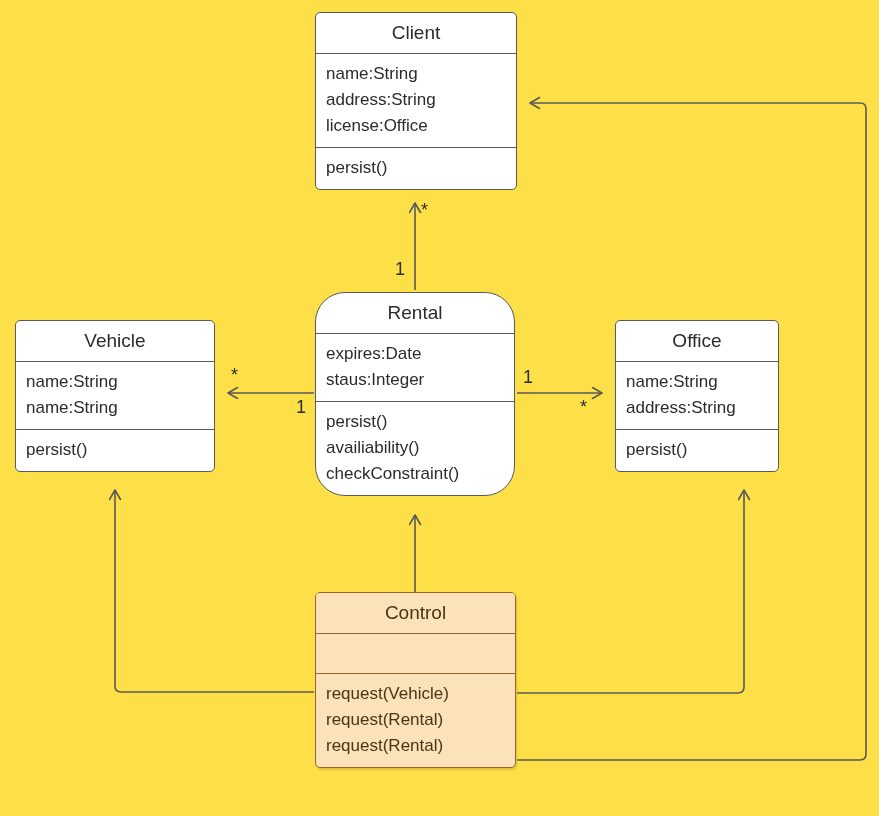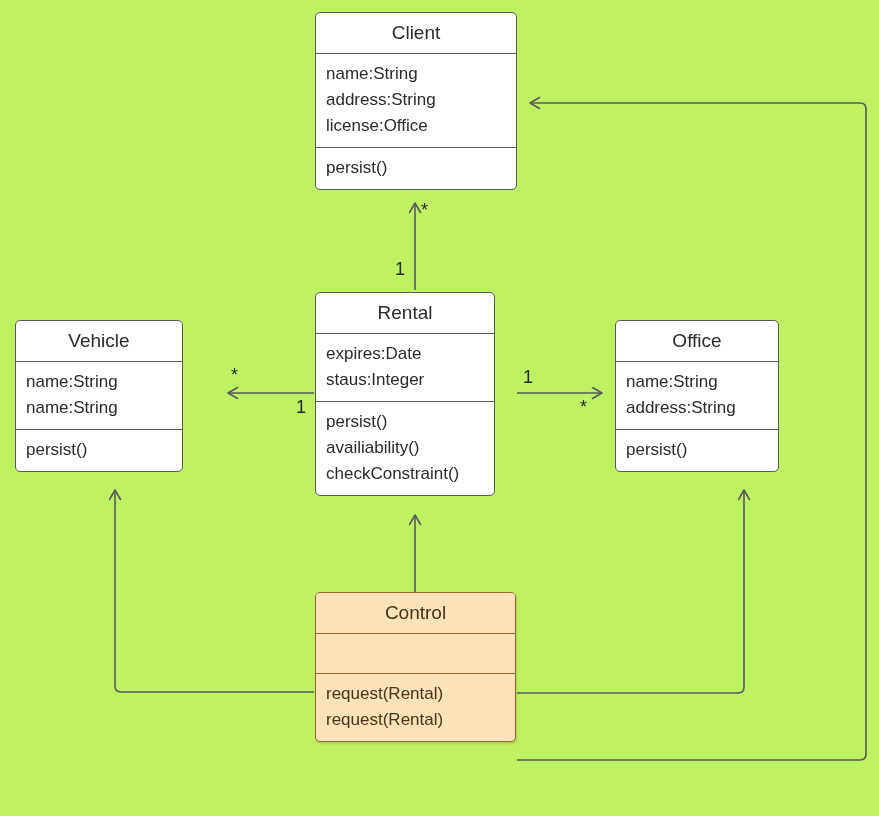--- a/index.html
+++ b/index.html
@@ -7,21 +7,21 @@
     padding: 0;
     background: #ffffff;
   }
   body {
     font-family: "Liberation Sans", sans-serif;
   }
   #canvas {
     position: relative;
     width: 879px;
     height: 816px;
-    background: #bef264;
+    background: #fde047;
     overflow: hidden;
   }
   #edges {
     position: absolute;
     left: 0;
     top: 0;
     width: 879px;
     height: 816px;
     pointer-events: none;
   }
@@ -129,32 +129,32 @@
     <div class="uml-compartment">
       <div class="member">name:String</div>
       <div class="member">address:String</div>
       <div class="member">license:Office</div>
     </div>
     <div class="uml-compartment">
       <div class="member">persist()</div>
     </div>
   </div>
 
-  <div class="uml-class" style="left:15px; top:320px; width:168px;">
+  <div class="uml-class" style="left:15px; top:320px; width:200px;">
     <div class="uml-header">Vehicle</div>
     <div class="uml-compartment">
       <div class="member">name:String</div>
       <div class="member">name:String</div>
     </div>
     <div class="uml-compartment">
       <div class="member">persist()</div>
     </div>
   </div>
 
-  <div class="uml-class" style="left:315px; top:292px; width:180px;">
+  <div class="uml-class" style="left:315px; top:292px; width:200px;border-radius:30px;">
     <div class="uml-header">Rental</div>
     <div class="uml-compartment">
       <div class="member">expires:Date</div>
       <div class="member">staus:Integer</div>
     </div>
     <div class="uml-compartment">
       <div class="member">persist()</div>
       <div class="member">availiability()</div>
       <div class="member">checkConstraint()</div>
     </div>
@@ -168,20 +168,21 @@
     </div>
     <div class="uml-compartment">
       <div class="member">persist()</div>
     </div>
   </div>
 
   <div class="uml-class accent" style="left:315px; top:592px; width:201px;">
     <div class="uml-header">Control</div>
     <div class="uml-compartment empty"></div>
     <div class="uml-compartment">
+      <div class="member">request(Vehicle)</div>
       <div class="member">request(Rental)</div>
       <div class="member">request(Rental)</div>
     </div>
   </div>
 
   <div class="mult-label" style="left:421px; top:201px;">*</div>
   <div class="mult-label" style="left:395px; top:260px;">1</div>
 
   <div class="mult-label" style="left:231px; top:366px;">*</div>
   <div class="mult-label" style="left:296px; top:398px;">1</div>

